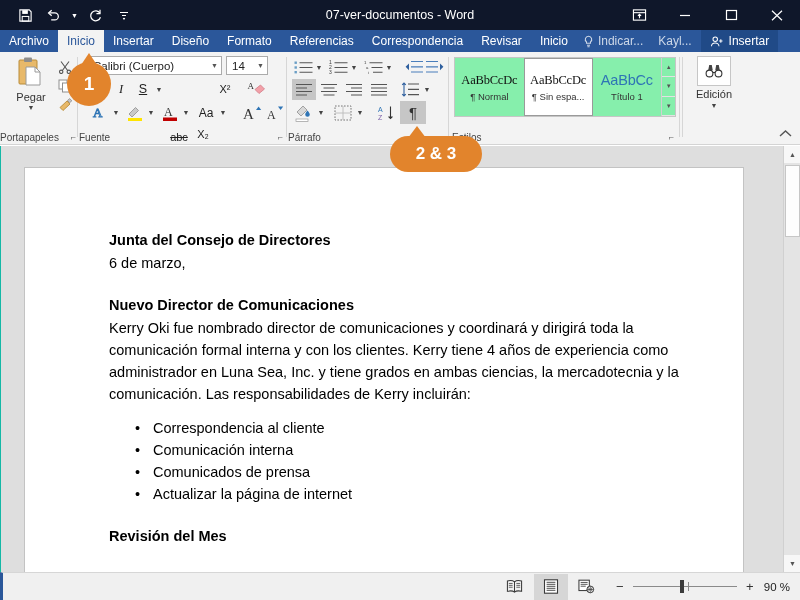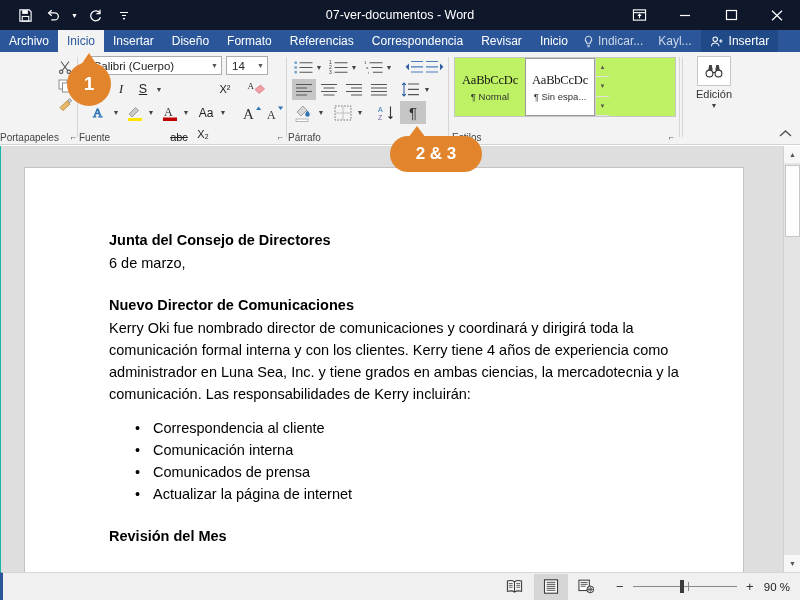--- a/index.html
+++ b/index.html
@@ -83,21 +83,21 @@
     padding: 0 3px 0 5px; font-size: 11.5px; color: #222;
   }
   .combo-caret { margin-left: auto; font-size: 7px; color: #555; }
 
   .ico { display: inline-flex; align-items: center; justify-content: center; }
   .ficon { font-size: 12.5px; color: #222; }
 
   
   .gallery {
     position: absolute; left: 2px; top: 5px; width: 222px; height: 60px;
-    background: #bef264; border: 1px solid #c6c6c6; display: flex;
+    background: #86efac; border: 1px solid #c6c6c6; display: flex;
   }
   .gal-item {
     width: 70px; height: 58px; display: flex; flex-direction: column;
     align-items: center; justify-content: center; gap: 3px;
   }
   .gal-item.sel { border: 1.5px solid #9a9a9a; background: #fff; }
   .gal-preview { font-size: 12.5px; color: #111; font-family: "Liberation Serif", serif; letter-spacing: -0.2px; }
   .gal-preview.t1 { color: #2e74b5; font-size: 14.5px; font-family: "Liberation Sans", sans-serif; }
   .gal-name { font-size: 9.5px; color: #333; }
   .gal-scroll {
@@ -270,20 +270,32 @@
             <path d="M11.6 4.2v3.6M9.8 6h3.6" stroke="#fff" stroke-width="1.1"></path>
           </svg>
       </span>
       <span>Insertar</span>
     </div>
   </div>
 
   <div class="ribbon">
 
     <div class="rgroup" style="left:0; width:78px;">
+      <div class="paste-btn">
+        <span class="ico">
+          <svg width="32" height="34" viewBox="0 0 32 34">
+            <rect x="4" y="4" width="18" height="24" rx="1" fill="#e8b96a" stroke="#b98c39" stroke-width="1"></rect>
+            <rect x="9" y="1.5" width="8" height="4.5" rx="1" fill="#8d8d8d"></rect>
+            <path d="M11 11h9l5 5v13h-14z" fill="#fff" stroke="#9a9a9a" stroke-width="1"></path>
+            <path d="M20 11v5h5" fill="none" stroke="#9a9a9a" stroke-width="1"></path>
+          </svg>
+        </span>
+        <span class="paste-label">Pegar</span>
+        <span style="font-size:7px;color:#444;">▼</span>
+      </div>
       <div class="mini-btn" style="left:56px; top:6px; width:18px; height:17px;">
         <svg width="14" height="14" viewBox="0 0 14 14">
             <path d="M3 1.5 10 11M11 1.5 4 11" stroke="#555" stroke-width="1.1" fill="none"></path>
             <circle cx="3.2" cy="11.8" r="1.7" fill="none" stroke="#555" stroke-width="1.1"></circle>
             <circle cx="10.8" cy="11.8" r="1.7" fill="none" stroke="#555" stroke-width="1.1"></circle>
           </svg>
       </div>
       <div class="mini-btn" style="left:56px; top:25px; width:18px; height:17px;">
         <svg width="14" height="14" viewBox="0 0 14 14">
             <rect x="1" y="1" width="8" height="9" fill="#fff" stroke="#8f8f8f" stroke-width="1"></rect>
@@ -468,20 +480,24 @@
 
     <div class="rgroup" style="left:452px; width:228px;">
       <div class="gallery">
         <div class="gal-item">
           <span class="gal-preview">AaBbCcDc</span>
           <span class="gal-name">¶ Normal</span>
         </div>
         <div class="gal-item sel">
           <span class="gal-preview">AaBbCcDc</span>
           <span class="gal-name">¶ Sin espa...</span>
+        </div>
+        <div class="gal-item">
+          <span class="gal-preview t1">AaBbCc</span>
+          <span class="gal-name">Título 1</span>
         </div>
         <div class="gal-scroll">
           <div>▲</div>
           <div>▼</div>
           <div>▼</div>
         </div>
       </div>
       <div class="rgroup-label">Estilos</div>
       <div class="dlauncher" style="right:6px;">⌐</div>
       <div class="rgroup-sep" style="right:0;"></div>

